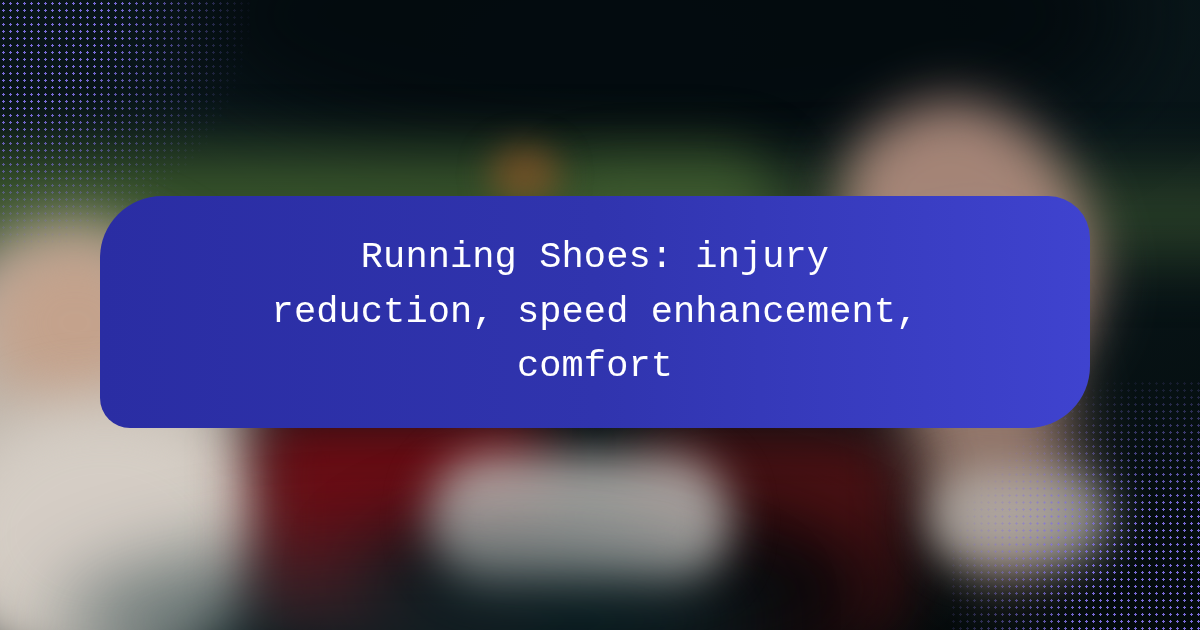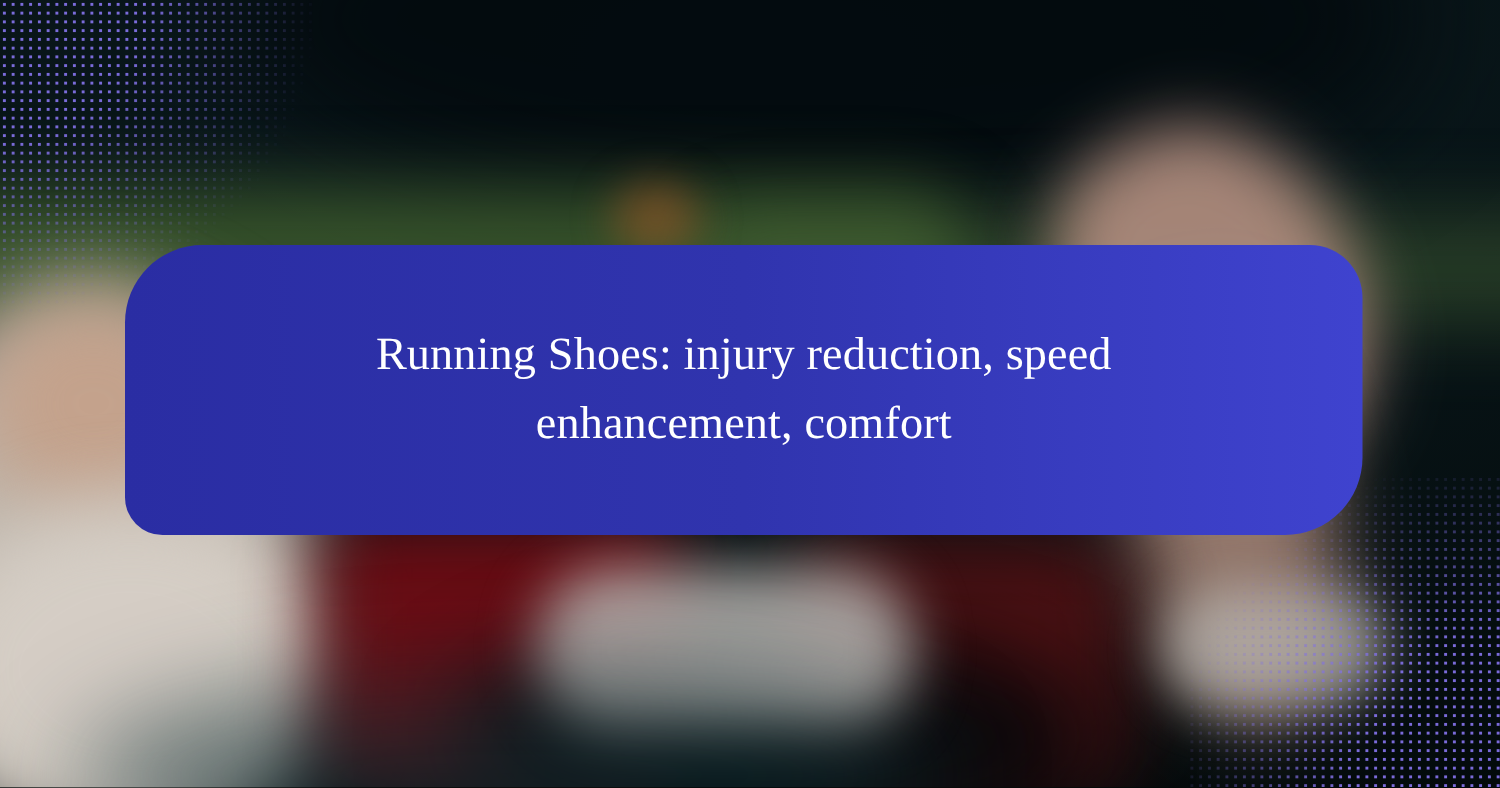--- a/index.html
+++ b/index.html
@@ -173,21 +173,21 @@
     background: linear-gradient(90deg, #2a2da3 0%, #3034ae 50%, #3f43cf 100%);
     border-radius: 62px 42px 62px 30px;
     display: flex;
     align-items: center;
     justify-content: center;
     box-sizing: border-box;
     padding: 0 56px;
   }
   .card-title {
     color: #ffffff;
-    font-family: Liberation Serif, serif;
+    font-family: Liberation Mono, monospace;
     font-size: 37px;
     font-weight: 400;
     line-height: 1.48;
     text-align: center;
     letter-spacing: 0.1px;
     max-width: 700px;
   }
 </style>
 </head>
 <body>

